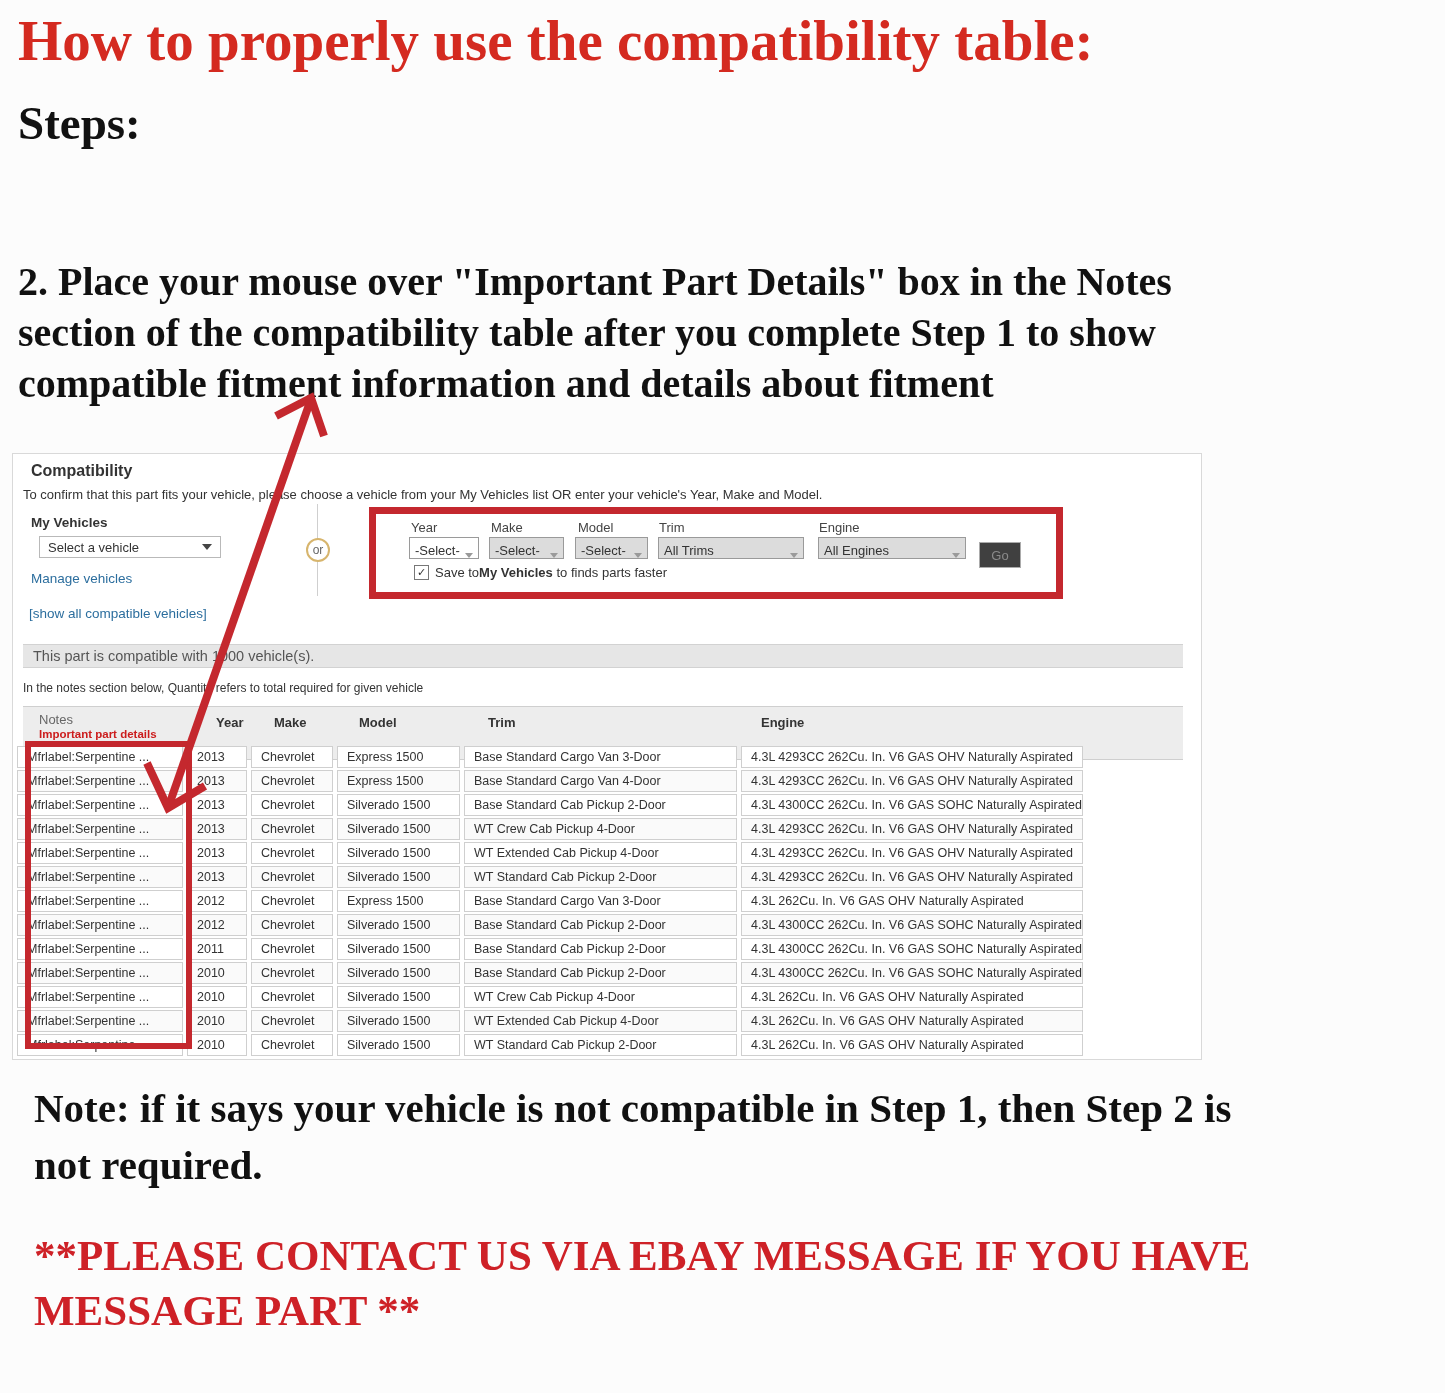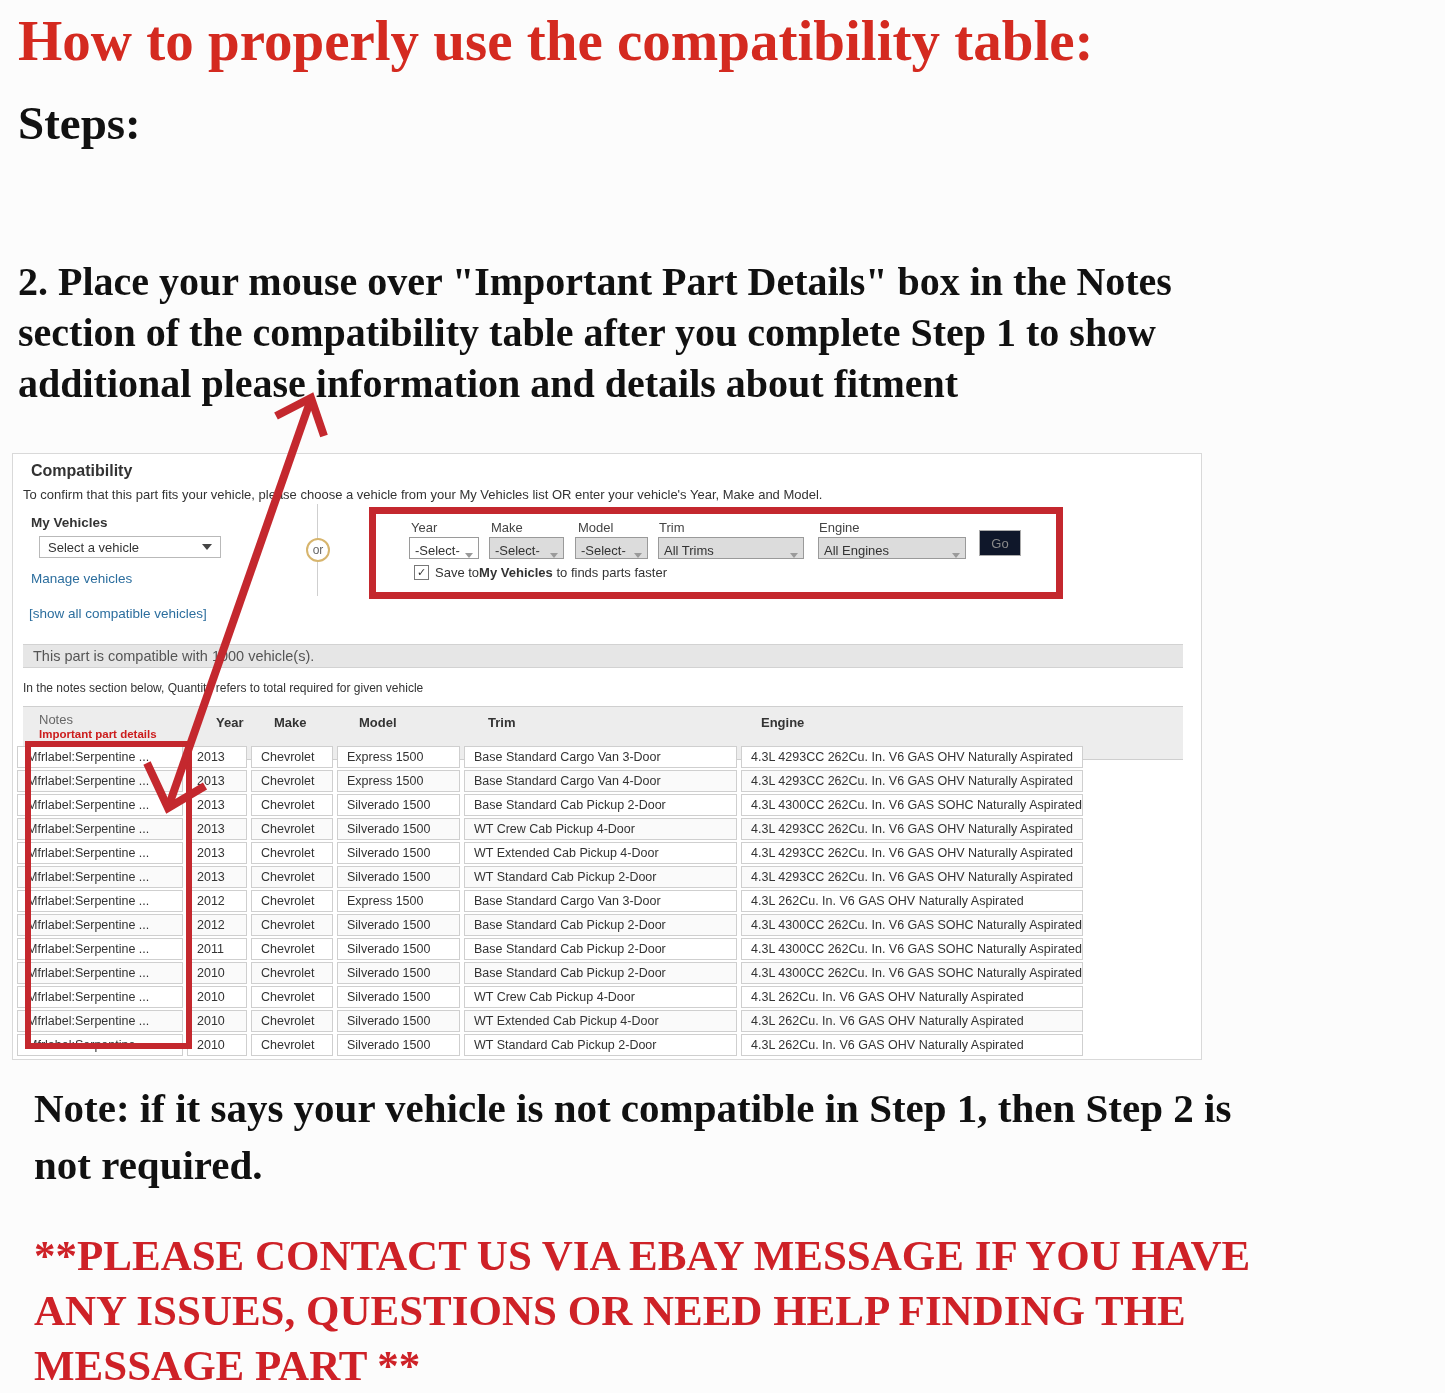--- a/index.html
+++ b/index.html
@@ -34,21 +34,21 @@
             background:#fff;display:flex;align-items:center;justify-content:center;
             font-size:12px;color:#666;box-sizing:border-box;}
   .red-box-form{left:356px;top:53px;width:694px;height:92px;border:7px solid #c4282e;box-sizing:border-box;z-index:5;}
   .red-box-notes{left:12px;top:287px;width:167px;height:308px;border:6px solid #c4282e;box-sizing:border-box;z-index:20;}
   .fld-label{top:66px;font-size:13px;color:#444;}
   .dd{top:83px;height:22px;border:1px solid #9a9a9a;background:#dcdcdc;box-sizing:border-box;
       display:flex;align-items:flex-end;justify-content:space-between;padding:0 5px;font-size:13px;color:#333;cursor:pointer;}
   .dd .chev{width:0;height:0;border-left:4px solid transparent;border-right:4px solid transparent;
             border-top:5px solid #9a9a9a;}
   .dd-white{background:#fff;}
-  .go-btn{left:966px;top:76px;width:40px;height:24px;background:#0f172a;border:1px solid #ababab;
+  .go-btn{left:966px;top:88px;width:40px;height:24px;background:#404040;border:1px solid #ababab;
           color:#8a8a8a;font-size:13px;display:flex;align-items:center;justify-content:center;cursor:pointer;}
   .save-row{left:401px;top:111px;display:flex;align-items:center;font-size:13px;color:#333;}
   .checkbox{width:13px;height:13px;border:1px solid #777;background:#fff;margin-right:6px;
             display:flex;align-items:center;justify-content:center;font-size:11px;color:#333;cursor:pointer;}
   .grey-bar{left:10px;top:190px;width:1160px;height:24px;background:#e6e6e6;border-top:1px solid #d2d2d2;
             border-bottom:1px solid #d2d2d2;display:flex;align-items:center;box-sizing:border-box;}
   .grey-bar span{margin-left:10px;font-size:14.5px;color:#555;}
   .hint{left:10px;top:227px;font-size:12px;color:#333;}
   .thead-band{left:10px;top:252px;width:1160px;height:54px;background:#ededed;
               border-top:1px solid #cfcfcf;border-bottom:1px solid #cfcfcf;box-sizing:border-box;}
@@ -70,21 +70,21 @@
 </head>
 <body>
 
 <div id="stage">
 
   <div class="abs serif main-title">How to properly use the compatibility table:</div>
   <div class="abs serif steps-heading">Steps:</div>
   <div class="abs serif step2">
     <div>2. Place your mouse over "Important Part Details" box in the Notes</div>
     <div>section of the compatibility table after you complete Step 1 to show</div>
-    <div>additional please information and details about fitment</div>
+    <div>compatible fitment information and details about fitment</div>
   </div>
 
   <div class="abs panel">
     <div class="abs compat-title">Compatibility</div>
     <div class="abs subtitle">To confirm that this part fits your vehicle, please choose a vehicle from your My Vehicles list OR enter your vehicle's Year, Make and Model.</div>
 
     <div class="abs mv-label">My Vehicles</div>
     <div class="abs veh-select">
       <span>Select a vehicle</span>
       <span class="tri-down"></span>
@@ -260,21 +260,20 @@
     <div class="abs red-box-notes"></div>
   </div>
 
   <div class="abs serif note-block">
     <div>Note: if it says your vehicle is not compatible in Step 1, then Step 2 is</div>
     <div>not required.</div>
   </div>
 
   <div class="abs serif contact-block">
     <div>**PLEASE CONTACT US VIA EBAY MESSAGE IF YOU HAVE</div>
-    <div>ANY ISSUES, QUESTIONS OR NEED HELP FINDING THE</div>
     <div>MESSAGE PART **</div>
   </div>
 
   <svg id="arrow-overlay" viewBox="0 0 1445 1393">
     <g stroke="#c4282e" stroke-width="8" fill="none">
       <line x1="311" y1="399" x2="168" y2="808"></line>
       <polyline points="276,416 311,398 324,436"></polyline>
       <polyline points="147,763 168,808 205,786"></polyline>
     </g>
   </svg>

